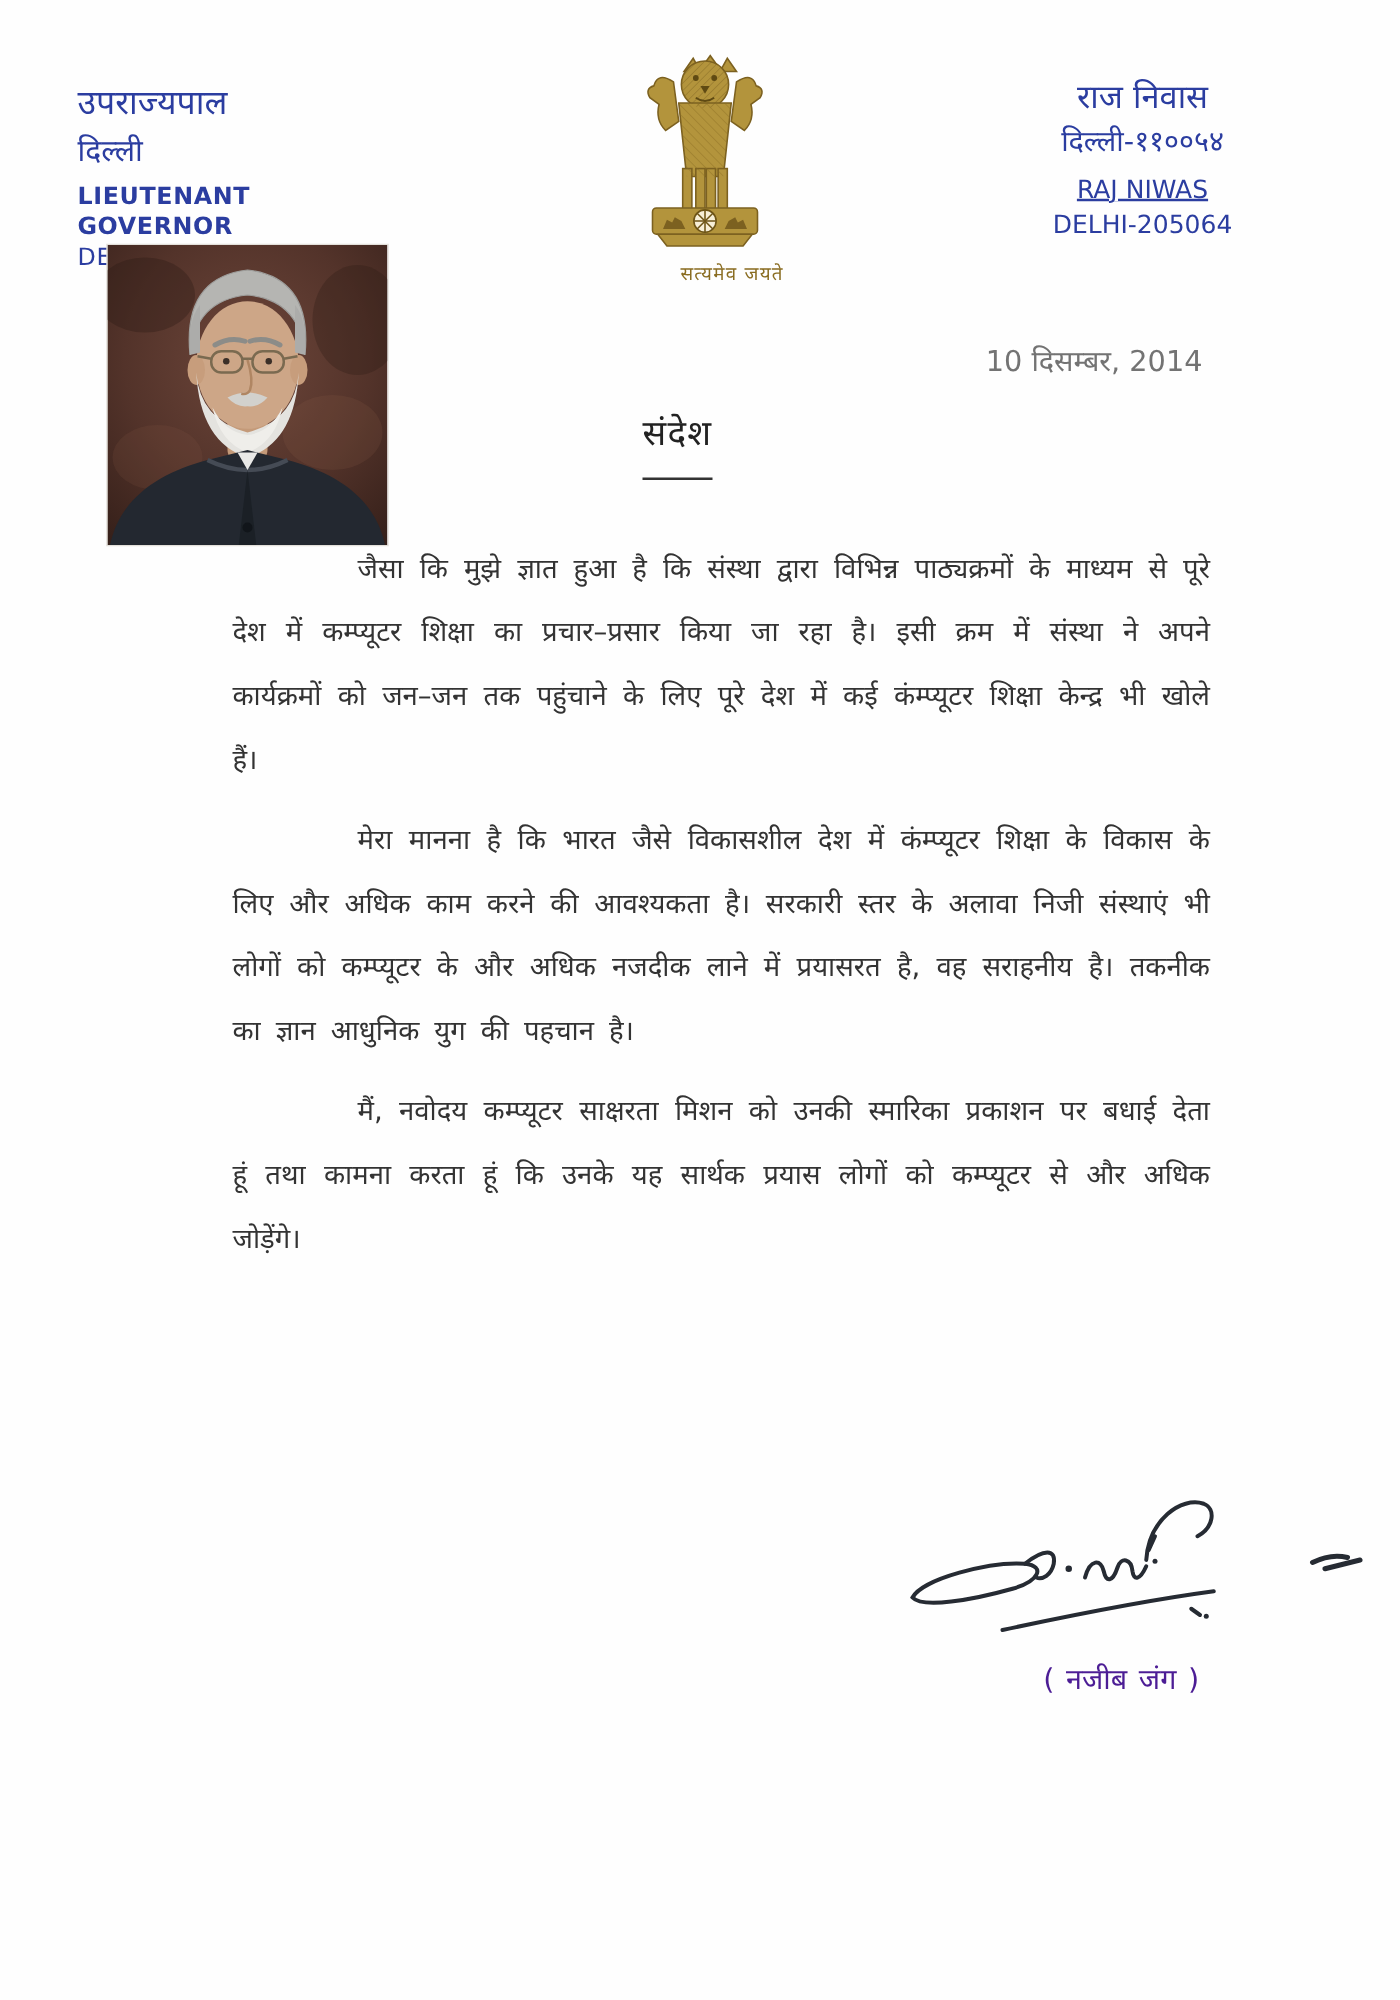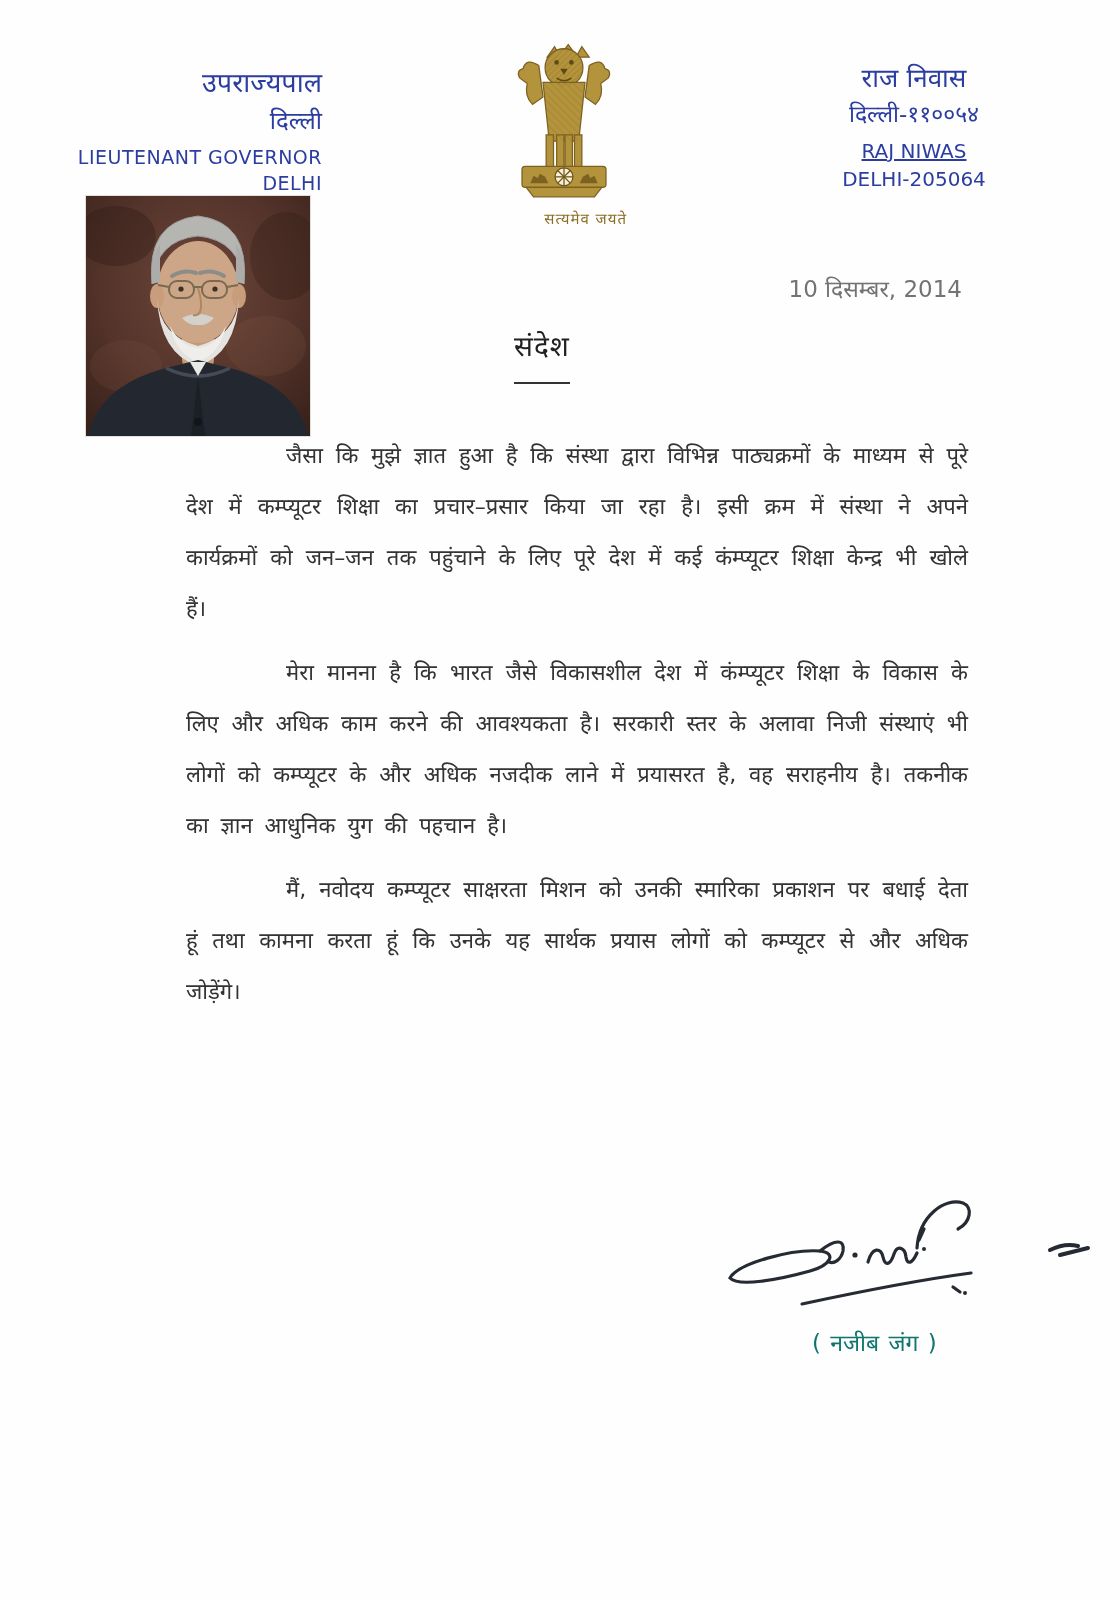--- a/index.html
+++ b/index.html
@@ -5,25 +5,25 @@
   html,body{margin:0;padding:0;background:#e9e9e9;}
   .page{
     position:relative; width:1120px; height:1600px; margin:0 auto;
     background:#fefefe; overflow:hidden;
     font-family:"DejaVu Sans","Liberation Sans",sans-serif;
     color:#2f2f2f;
   }
   
   .lh-left{
     position:absolute; left:62px; top:66px; width:260px;
-    text-align:right; color:#2b3da0; line-height:1.25;
+    text-align:left; color:#2b3da0; line-height:1.25;
   }
   .lh-left .hi1{font-size:27px;}
   .lh-left .hi2{font-size:24px; margin-top:6px;}
-  .lh-left .en1{font-size:19px; letter-spacing:.5px; margin-top:10px; font-weight:400;}
+  .lh-left .en1{font-size:19px; letter-spacing:.5px; margin-top:10px; font-weight:700;}
   .lh-left .en2{font-size:19px; letter-spacing:.5px; margin-top:2px; font-weight:500;}
   .lh-right{
     position:absolute; right:96px; top:62px; width:220px;
     text-align:center; color:#2b3da0; line-height:1.3;
   }
   .lh-right .hi1{font-size:26px;text-align:center;}
   .lh-right .hi2{font-size:23px; margin-top:4px;}
   .lh-right .en1{font-size:20px; margin-top:8px; font-weight:500;text-decoration:underline;}
   .lh-right .en2{font-size:20px; margin-top:2px; font-weight:500;}
   .emblem-wrap{
@@ -53,22 +53,22 @@
   }
   .body-text p{margin:0 0 13px 0; text-indent:100px;}
   
   .signature{
     position:absolute; left:718px; top:1192px; width:300px; height:135px;
   }
   .pen-mark{
     position:absolute; left:1046px; top:1238px; width:46px; height:24px;
   }
   .sig-name{
-    position:absolute; left:812px; top:1326px; width:170px; 
-    font-size:23px; color:#0f766e; word-spacing:2px;
+    position:absolute; left:812px; top:1326px; width:170px; text-align:center;
+    font-size:23px; color:#4c1d95; word-spacing:2px;
   }
 </style>
 </head>
 <body>
 
 <div class="page">
 
   <div class="lh-left">
     <div class="hi1">उपराज्यपाल</div>
     <div class="hi2">दिल्ली</div>

